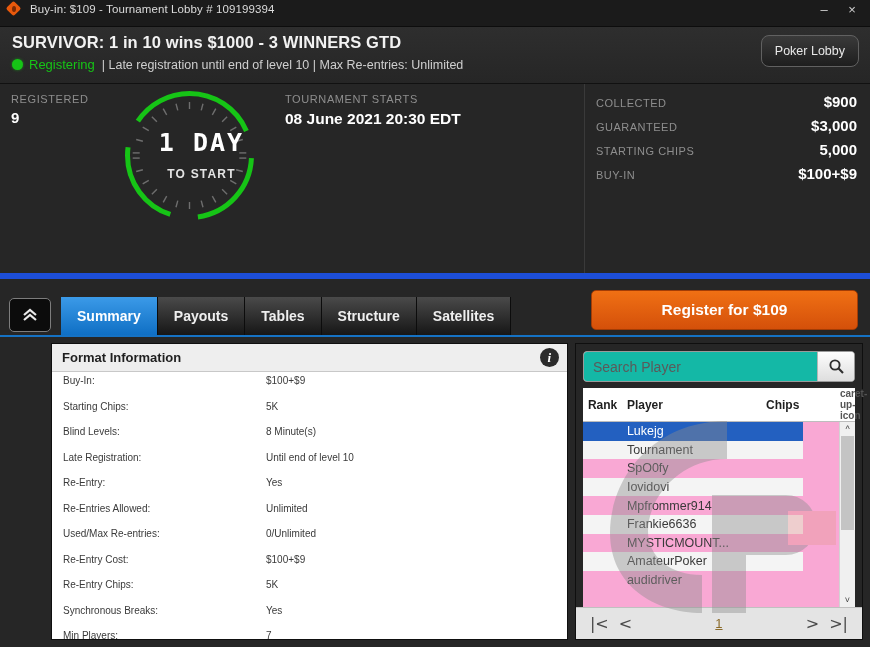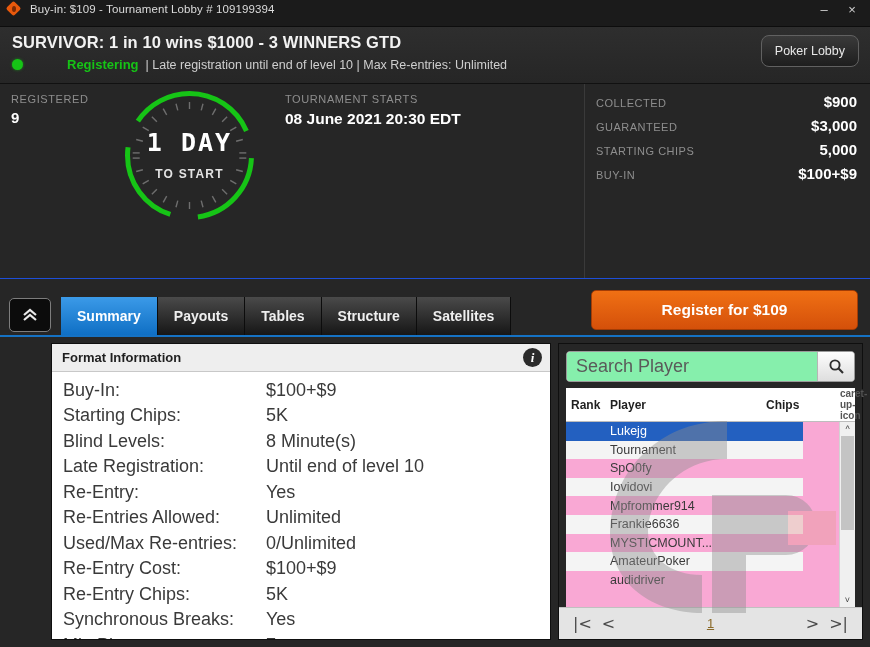--- a/index.html
+++ b/index.html
@@ -63,36 +63,36 @@
   }
   .tourney-sub {
     margin-top: 5px; display: flex; align-items: center;
     font-size: 12.5px;
   }
   .status-dot {
     width: 11px; height: 11px; border-radius: 50%;
     background: #16c416; margin-right: 6px;
     box-shadow: 0 0 3px rgba(22,196,22,.6);
   }
-  .status-label { color: #16c416; font-weight: bold; font-size: 13px; margin-left: 38px; }
+  .status-label { color: #16c416; font-weight: normal; font-size: 13px; }
   .sub-rest { color: #cfcfcf; margin-left: 7px; font-size: 12.5px; }
   .poker-lobby-btn {
     position: absolute; right: 11px; top: 8px;
     padding: 8px 13px;
     background: linear-gradient(180deg,#3a3a3a 0%, #1e1e1e 100%);
     border: 1px solid #616161; border-radius: 8px;
     color: #e8e8e8; font-size: 12.5px;
     cursor: pointer;
   }
 
   
   .info-strip {
     flex: 0 0 195px; display: flex;
     background: #262626;
-    border-bottom: 1px solid #1d4ed8;
+    border-bottom: 6px solid #1d4ed8;
   }
   .strip-left {
     flex: 1; position: relative; padding: 9px 0 0 11px;
     border-right: 1px solid #3a3a3a;
   }
   .lbl-small {
     color: #8e8e8e; font-size: 11px; letter-spacing: .6px;
     text-transform: uppercase;
   }
   .registered-num {
@@ -105,21 +105,21 @@
   }
 
   
   .ring-wrap {
     position: absolute; left: 118px; top: 86px;
     width: 143px; height: 143px;
     transform: translateY(-86px);
   }
   .ring-wrap svg { position: absolute; left: 0; top: 0; }
   .ring-center {
-    position: absolute; left: 0; top: 0; width: 143px; height: 143px;
+    position: absolute; left: 12px; top: 0; width: 143px; height: 143px;
     display: flex; flex-direction: column;
     align-items: center; justify-content: center;
   }
   .cd-value {
     color: #fff; font-size: 25px; font-weight: bold;
     font-family: "DejaVu Sans Mono", monospace;
     letter-spacing: 2px; line-height: 1;
   }
   .cd-label {
     color: #e4e4e4; font-size: 12px; font-weight: bold;
@@ -197,43 +197,43 @@
   }
   .info-icon {
     margin-left: auto; width: 19px; height: 19px; border-radius: 50%;
     background: #2b2b2b; color: #fff; font-size: 13px;
     font-weight: bold; font-style: italic;
     display: flex; align-items: center; justify-content: center;
     font-family: "Liberation Serif", serif; cursor: pointer;
   }
   .fmt-list { flex: 1; overflow: hidden; padding-top: 3px; }
   .fmt-row {
-    display: flex; height: 25.5px; align-items: flex-end;
-    font-size: 18px; color: #3a3a3a; padding-left: 11px;
+    display: flex; height: 25.5px; align-items: flex-start;
+    font-size: 10px; color: #3a3a3a; padding-left: 11px;
   }
   .fmt-key { width: 203px; flex: 0 0 203px; }
   .fmt-val { color: #3a3a3a; }
 
   
   .panel-right {
     flex: 0 0 281px; background: #262626;
     border: 1px solid #0f0f0f;
     display: flex; flex-direction: column;
     padding: 7px 7px 0 7px;
   }
   .search-wrap {
     flex: 0 0 31px; display: flex;
     border: 1px solid #9a9a9a; border-radius: 4px; overflow: hidden;
     background: #fff;
   }
   .search-input {
     flex: 1; border: 0; outline: none;
-    padding: 0 9px; font-size: 18px; color: #3b3b3b;
+    padding: 0 9px; font-size: 14px; color: #3b3b3b;
     font-family: "Liberation Sans", sans-serif;
-    background: #86efac;
+    background: #14b8a6;
   }
   .search-input::placeholder { color: #5a5a5a; }
   .search-btn {
     flex: 0 0 37px;
     background: linear-gradient(180deg,#fdfdfd 0%, #dedede 100%);
     border-left: 1px solid #b5b5b5;
     display: flex; align-items: center; justify-content: center;
     cursor: pointer;
   }
   .list-head {

